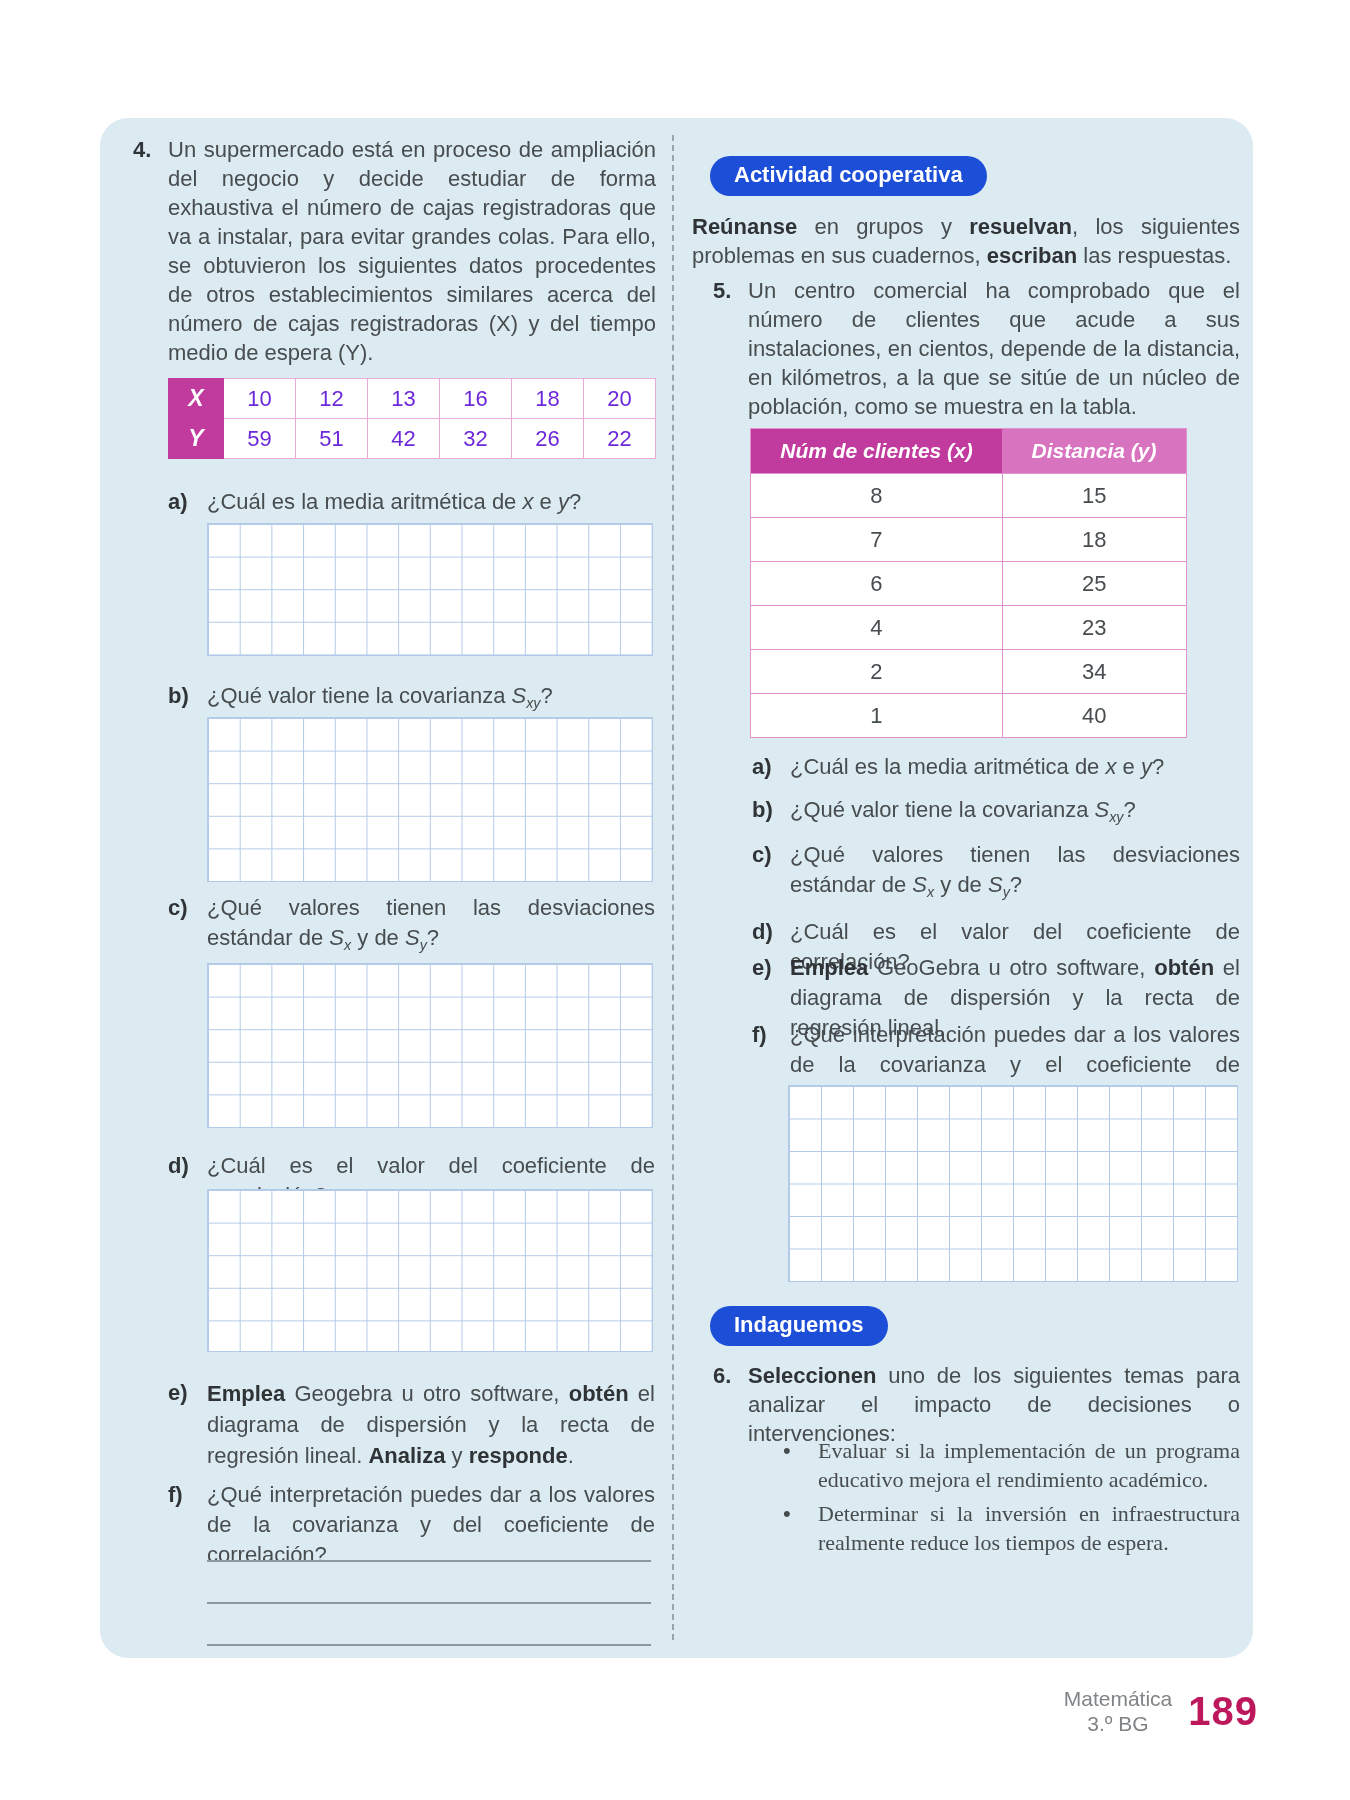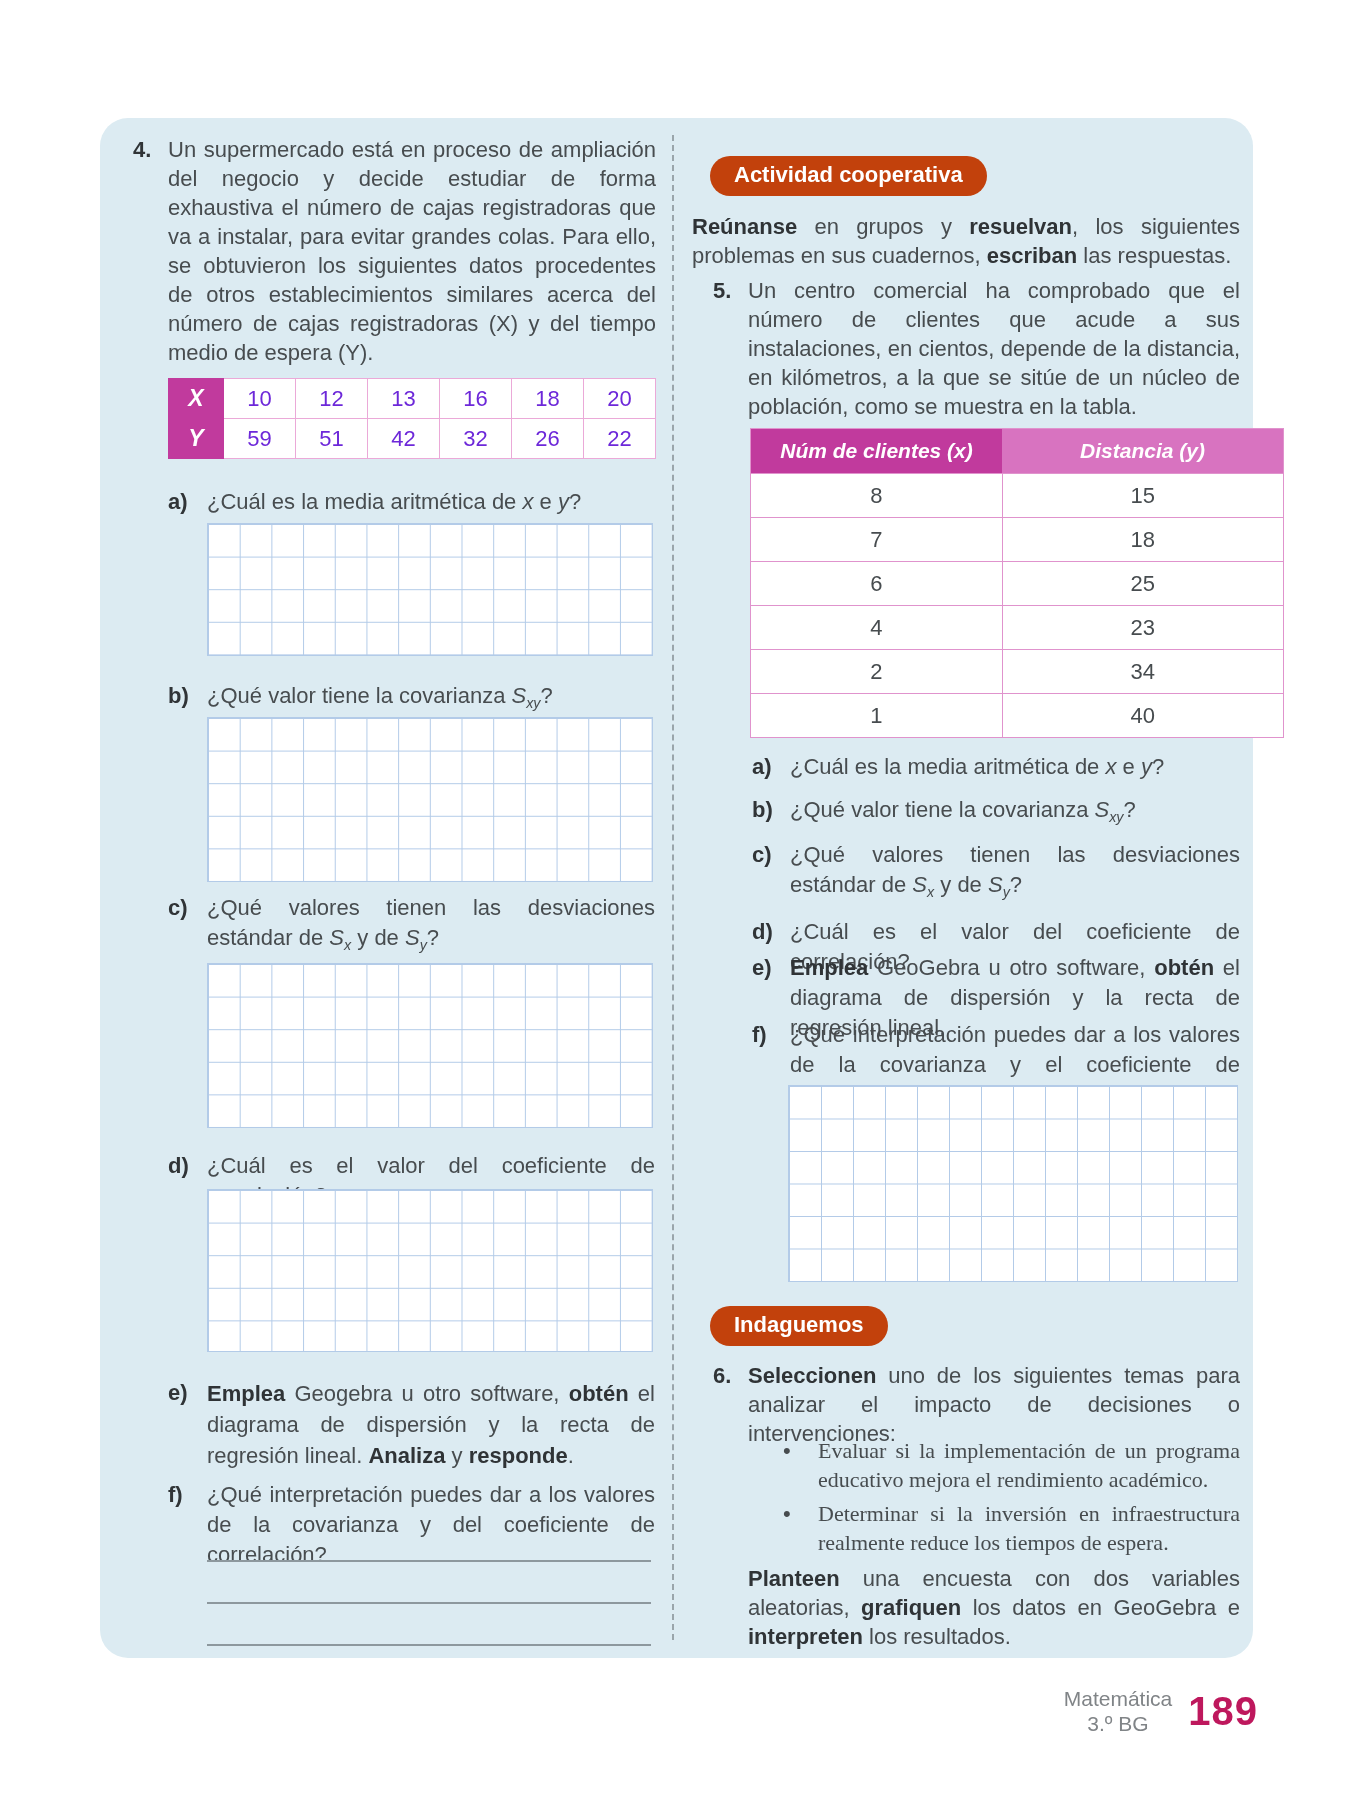--- a/index.html
+++ b/index.html
@@ -25,27 +25,27 @@
                          linear-gradient(to bottom,#b3cbe8 1px,transparent 1px);}
   .g-left{background-size:31.7px 32.6px;}
   .g-right{background-size:32px 32.5px;}
   
   .t4{border-collapse:collapse;table-layout:fixed;width:488px;border:1px solid #dd7ec4;}
   .t4 td{border:1px solid #eba9d8;height:37px;text-align:center;font-size:22px;
          color:#6d28d9;background:#fff;}
   .t4 td.hdr{background:#c13a9d;color:#fff;font-weight:bold;font-style:italic;
              width:52px;border-color:#c13a9d;font-size:23px;}
   
-  .t5{border-collapse:collapse;table-layout:fixed;width:534px;border:1px solid #e093cd;}
+  .t5{border-collapse:collapse;table-layout:fixed;width:437px;border:1px solid #e093cd;}
   .t5 th{height:42px;color:#fff;font-weight:bold;font-style:italic;font-size:21px;}
   .t5 th.c1{background:#c13a9d;width:249px;}
   .t5 th.c2{background:#d873c0;}
   .t5 td{height:41px;background:#fff;border:1px solid #e093cd;text-align:center;
          font-size:22px;color:#474c4f;}
-  .pill{display:inline-block;background:#c2410c;color:#fff;font-weight:bold;
+  .pill{display:inline-block;background:#1d4ed8;color:#fff;font-weight:bold;
         font-size:22px;border-radius:20px;padding:6px 24px 8px 24px;}
   .ansline{position:absolute;width:444px;height:0;border-bottom:2px solid #8d989e;}
   .bullet{display:flex;font-size:22px;line-height:29px;}
   .bmark{flex:none;width:35px;}
   .btext{flex:1;text-align:justify;font-family:Liberation Serif, serif;}
   #footer{position:absolute;right:92px;top:1686px;display:flex;align-items:center;gap:16px;}
   .fmeta{text-align:center;color:#808487;font-size:21px;line-height:25px;}
   .fnum{font-size:40px;font-weight:bold;color:#be185d;letter-spacing:1px;}
 </style>
 </head>
@@ -205,21 +205,20 @@
 
   <div class="abs bullet" style="left:783px;top:1436px;width:457px;">
     <div class="bmark">•</div>
     <div class="btext">Evaluar si la implementación de un programa educativo mejora el rendimiento académico.</div>
   </div>
   <div class="abs bullet" style="left:783px;top:1499px;width:457px;">
     <div class="bmark">•</div>
     <div class="btext">Determinar si la inversión en infraestructura realmente reduce los tiempos de espera.</div>
   </div>
 
-  <div class="abs para" style="left:748px;top:1564px;width:492px;"><span class="b">Planteen</span><span> una encuesta con dos variables aleatorias, </span><span class="b">grafiquen</span><span> los datos en GeoGebra e </span><span class="b">interpreten</span><span> los resultados.</span></div>
 
   <div id="footer">
     <div class="fmeta">
       <div>Matemática</div>
       <div>3.º BG</div>
     </div>
     <div class="fnum">189</div>
   </div>
 </div>
 

